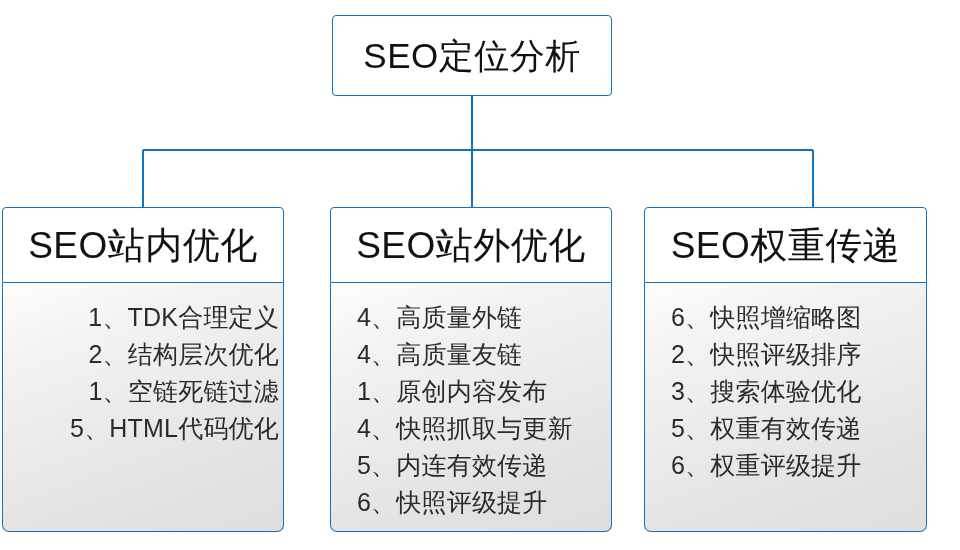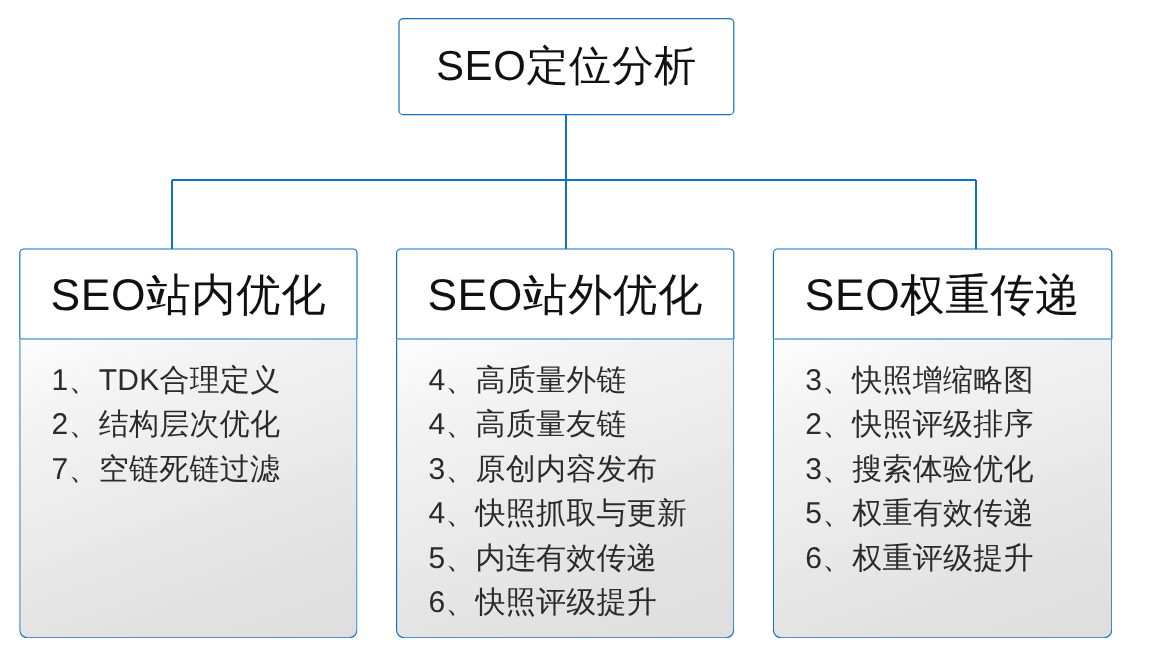--- a/index.html
+++ b/index.html
@@ -53,21 +53,21 @@
     white-space: nowrap;
   }
 
   
   .branch {
     position: absolute;
     top: 207px;
     height: 325px;
     box-sizing: border-box;
   }
-  .branch-1 { left: 16px;   width: 282px; }
+  .branch-1 { left: 2px;   width: 282px; text-align: right; }
   .branch-2 { left: 330px; width: 282px; }
   .branch-3 { left: 644px; width: 283px; }
 
   .branch-header {
     position: relative;
     height: 76px;
     box-sizing: border-box;
     background: #ffffff;
     border: 1.6px solid #1072c0;
     border-radius: 4px 4px 0 0;
@@ -96,21 +96,21 @@
                 #f3f3f3  22%,
                 #e9e9e9  55%,
                 #e2e2e2  78%,
                 #dedede 100%);
     padding: 16px 0 0 0;
     overflow: hidden;
   }
 
   .item-list {
     margin: 0;
-    padding: 0 14px 0 26px;
+    padding: 0 4px 0 26px;
     list-style: none;
   }
   .item-list li {
     font-size: 25px;
     line-height: 37px;
     color: #2b2b2b;
     white-space: nowrap;
     letter-spacing: 0.2px;
   }
 </style>
@@ -139,48 +139,49 @@
   </div>
 
   <div class="branch branch-1">
     <div class="branch-header">
       <span class="branch-title">SEO站内优化</span>
     </div>
     <div class="branch-body">
       <ul class="item-list">
         <li>1、TDK合理定义</li>
         <li>2、结构层次优化</li>
-        <li>7、空链死链过滤</li>
+        <li>1、空链死链过滤</li>
+        <li>5、HTML代码优化</li>
       </ul>
     </div>
   </div>
 
   <div class="branch branch-2">
     <div class="branch-header">
       <span class="branch-title">SEO站外优化</span>
     </div>
     <div class="branch-body">
       <ul class="item-list">
         <li>4、高质量外链</li>
         <li>4、高质量友链</li>
-        <li>3、原创内容发布</li>
+        <li>1、原创内容发布</li>
         <li>4、快照抓取与更新</li>
         <li>5、内连有效传递</li>
         <li>6、快照评级提升</li>
       </ul>
     </div>
   </div>
 
   <div class="branch branch-3">
     <div class="branch-header">
       <span class="branch-title">SEO权重传递</span>
     </div>
     <div class="branch-body">
       <ul class="item-list">
-        <li>3、快照增缩略图</li>
+        <li>6、快照增缩略图</li>
         <li>2、快照评级排序</li>
         <li>3、搜索体验优化</li>
         <li>5、权重有效传递</li>
         <li>6、权重评级提升</li>
       </ul>
     </div>
   </div>
 
 </div>
 

